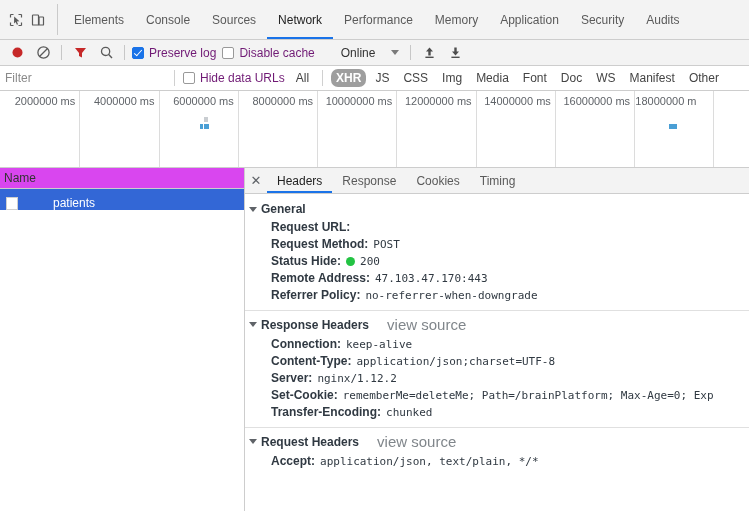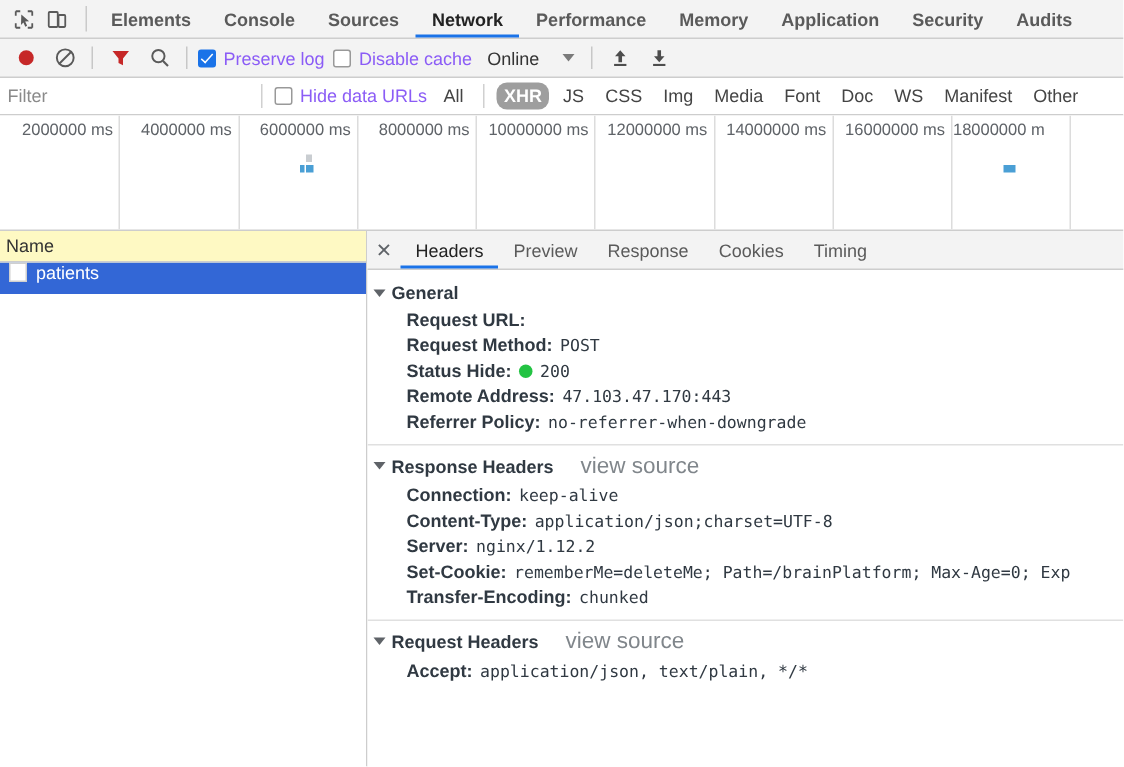--- a/index.html
+++ b/index.html
@@ -20,28 +20,27 @@
     width: 749px;
     height: 511px;
     position: relative;
     display: flex;
     flex-direction: column;
     background: #fff;
   }
 
   
   .tabbar {
-    height: 26px;
+    height: 40px;
     min-height: 24px;
     display: flex;
     align-items: stretch;
     background: #f3f3f3;
     border-bottom: 1px solid #cdcdcd;
     box-sizing: border-box;
-    font-weight: bold;
   }
   .tb-icons {
     display: flex;
     align-items: center;
     padding: 0 4px 0 5px;
   }
   .tb-icon {
     width: 22px;
     height: 20px;
     display: flex;
@@ -120,25 +119,25 @@
   }
   .chkbox.checked::after {
     content: "";
     position: absolute;
     left: 3px; top: 0px;
     width: 3px; height: 7px;
     border: solid #fff;
     border-width: 0 1.6px 1.6px 0;
     transform: rotate(42deg);
   }
-  .chk-label { font-size: 12px; color: #8b5cf6; }
+  .chk-label { font-size: 12px; color: #701a75; }
   .throttle {
     display: flex;
     align-items: center;
-    margin-left: 4px;
+    margin-left: 20px;
     white-space: nowrap;
   }
   .throttle .label { font-size: 12px; color: #333; padding: 0 2px; }
   .caret-down {
     width: 0; height: 0;
     border-left: 4px solid transparent;
     border-right: 4px solid transparent;
     border-top: 5px solid #7a7a7a;
     margin: 0 6px 0 14px;
   }
@@ -231,34 +230,35 @@
     flex-direction: column;
     border-right: 1px solid #cdcdcd;
     box-sizing: border-box;
     background: #fff;
   }
   .list-header {
     height: 21px;
     min-height: 21px;
     display: flex;
     align-items: center;
-    background: #fef9c3;
+    background: #d946ef;
     border-bottom: 1px solid #cdcdcd;
     box-sizing: border-box;
     font-size: 12px;
     color: #333;
     padding-left: 4px;
   }
   .req-row {
     height: 21px;
     display: flex;
-    align-items: flex-start;
+    align-items: flex-end;
     padding-left: 6px;
     font-size: 12px;
     box-sizing: border-box;
+    gap: 29px;
   }
   .req-row.selected {
     background: #3367d6;
     color: #fff;
   }
   .doc-icon {
     width: 12px;
     height: 13px;
     background: #fff;
     border: 1px solid #cfcfcf;
@@ -538,23 +538,20 @@
       </div>
     </div>
 
     <div class="details">
       <div class="det-tabs">
         <div class="close-x">✕</div>
         <div class="dtab selected">
             <span>Headers</span>
           </div>
         <div class="dtab">
-            <span>Preview</span>
-          </div>
-        <div class="dtab">
             <span>Response</span>
           </div>
         <div class="dtab">
             <span>Cookies</span>
           </div>
         <div class="dtab">
             <span>Timing</span>
           </div>
       </div>
 

